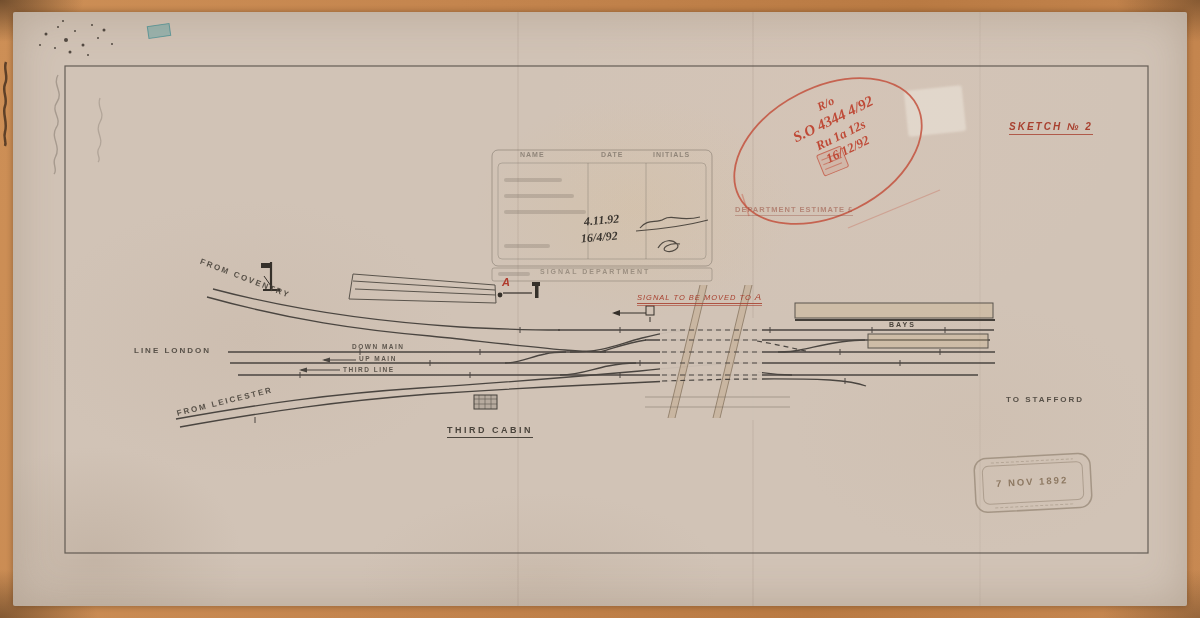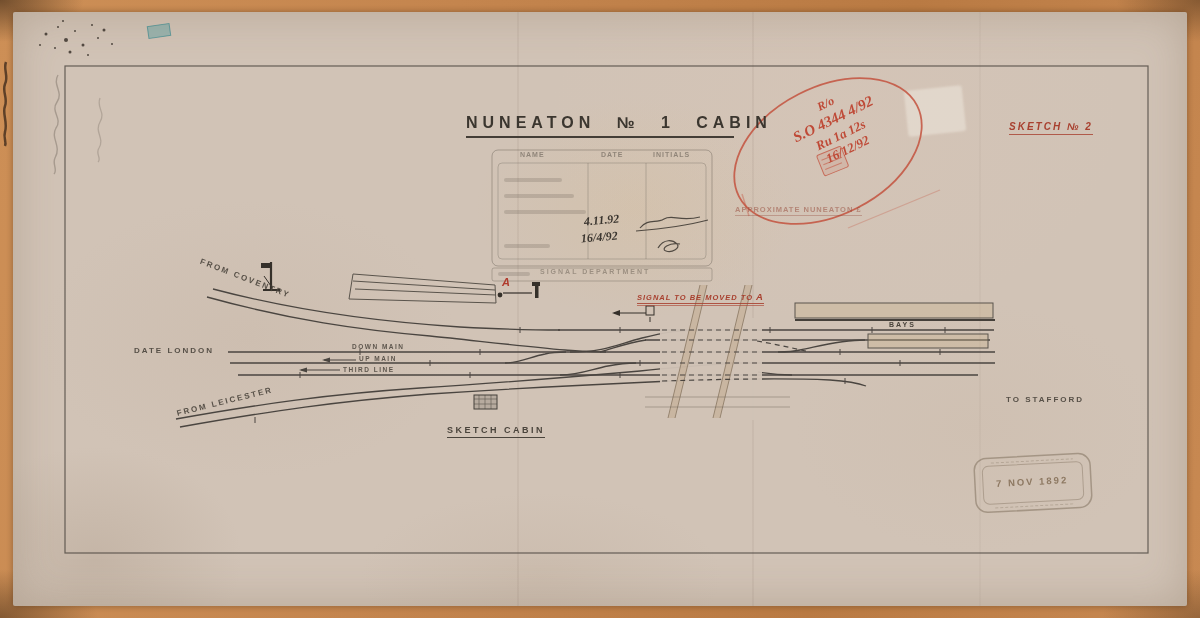--- a/index.html
+++ b/index.html
@@ -55,21 +55,21 @@
   .from-leicester{left:177px;top:409px;transform:rotate(-14deg);transform-origin:left center;}
   .from-london{left:134px;top:346px;}
   .to-stafford{left:1006px;top:349px;margin-top:46px;}
   .down-main{left:352px;top:343px;}
   .up-main{left:359px;top:355px;}
   .third-line{left:343px;top:366px;}
   .bays{left:889px;top:321px;font-size:7px;letter-spacing:2px;}
   .signal-cabin{left:447px;top:425px;font-size:9px;letter-spacing:2.5px;
     border-bottom:1px solid #4a443c;padding-bottom:2px;}
   .signal-note{left:637px;top:291px;font-size:7.5px;font-style:italic;color:#a8402f;
-    letter-spacing:1px;font-weight:bold;border-bottom:1px solid rgba(168,64,47,.85);
+    letter-spacing:1px;font-weight:normal;border-bottom:1px solid rgba(168,64,47,.85);
     padding-bottom:1px;}
   .signal-note::after{content:"";position:absolute;left:0;right:0;bottom:-3px;height:1px;
     background:rgba(168,64,47,.6);}
   .signal-note .pa{font-size:9.5px;}
   .point-a{left:502px;top:276px;font-size:11px;font-style:italic;color:#b03a2c;font-weight:bold;}
   .date-stamp{left:996px;top:476px;font-size:9.5px;letter-spacing:2px;
     color:rgba(125,102,78,.8);transform:rotate(-3deg);font-weight:bold;}
 </style>
 </head>
 <body>
@@ -259,46 +259,45 @@
     </g>
 
     <g transform="rotate(-3 1032 483)" fill="none" stroke="rgba(110,95,75,.45)">
       <rect x="975" y="456" width="116" height="54" rx="12" stroke-width="1.5"></rect>
       <rect x="983" y="464" width="100" height="38" rx="6" stroke-width="1" opacity=".8"></rect>
       <line x1="992" y1="461" x2="1074" y2="461" stroke-dasharray="3,2" opacity=".6"></line>
       <line x1="994" y1="506" x2="1072" y2="506" stroke-dasharray="3,2" opacity=".6"></line>
     </g>
   </svg>
 
-  <div class="lbl title">NUNEATON № 1 CABIN</div>
   <div class="lbl sketch-no">SKETCH № 2</div>
-  <div class="lbl estimate">APPROXIMATE NUNEATON £</div>
+  <div class="lbl estimate">DEPARTMENT ESTIMATE £</div>
 
   <div class="lbl stamp-h" style="left:520px;top:151px">NAME</div>
   <div class="lbl stamp-h" style="left:601px;top:151px">DATE</div>
   <div class="lbl stamp-h" style="left:653px;top:151px">INITIALS</div>
   <div class="lbl stamp-footer">SIGNAL DEPARTMENT</div>
 
   <div class="lbl hand" style="left:584px;top:213px;transform:rotate(-5deg)">4.11.92</div>
   <div class="lbl hand" style="left:581px;top:230px;transform:rotate(-5deg)">16/4/92</div>
 
   <div class="lbl red-oval-text">
     <div class="l1">R/o</div>
     <div class="l2">S.O 4344 4/92</div>
     <div class="l3">Ru 1a 12s</div>
     <div class="l4">16/12/92</div>
   </div>
 
   <div class="lbl track-lbl from-coventry">FROM COVENTRY</div>
-  <div class="lbl track-lbl from-london">DATE LONDON</div>
+  <div class="lbl track-lbl from-london">LINE LONDON</div>
   <div class="lbl track-lbl from-leicester">FROM LEICESTER</div>
   <div class="lbl track-lbl to-stafford">TO STAFFORD</div>
   <div class="lbl tiny-lbl down-main">DOWN MAIN</div>
   <div class="lbl tiny-lbl up-main">UP MAIN</div>
   <div class="lbl tiny-lbl third-line">THIRD LINE</div>
   <div class="lbl bays">BAYS</div>
-  <div class="lbl signal-cabin">SKETCH CABIN</div>
+  <div class="lbl signal-cabin">THIRD CABIN</div>
 
   <div class="lbl signal-note"><span>SIGNAL TO BE MOVED TO </span><span class="pa">A</span></div>
   <div class="lbl point-a">A</div>
 
   <div class="lbl date-stamp">7 NOV 1892</div>
 </div>
 
 </body></html>

